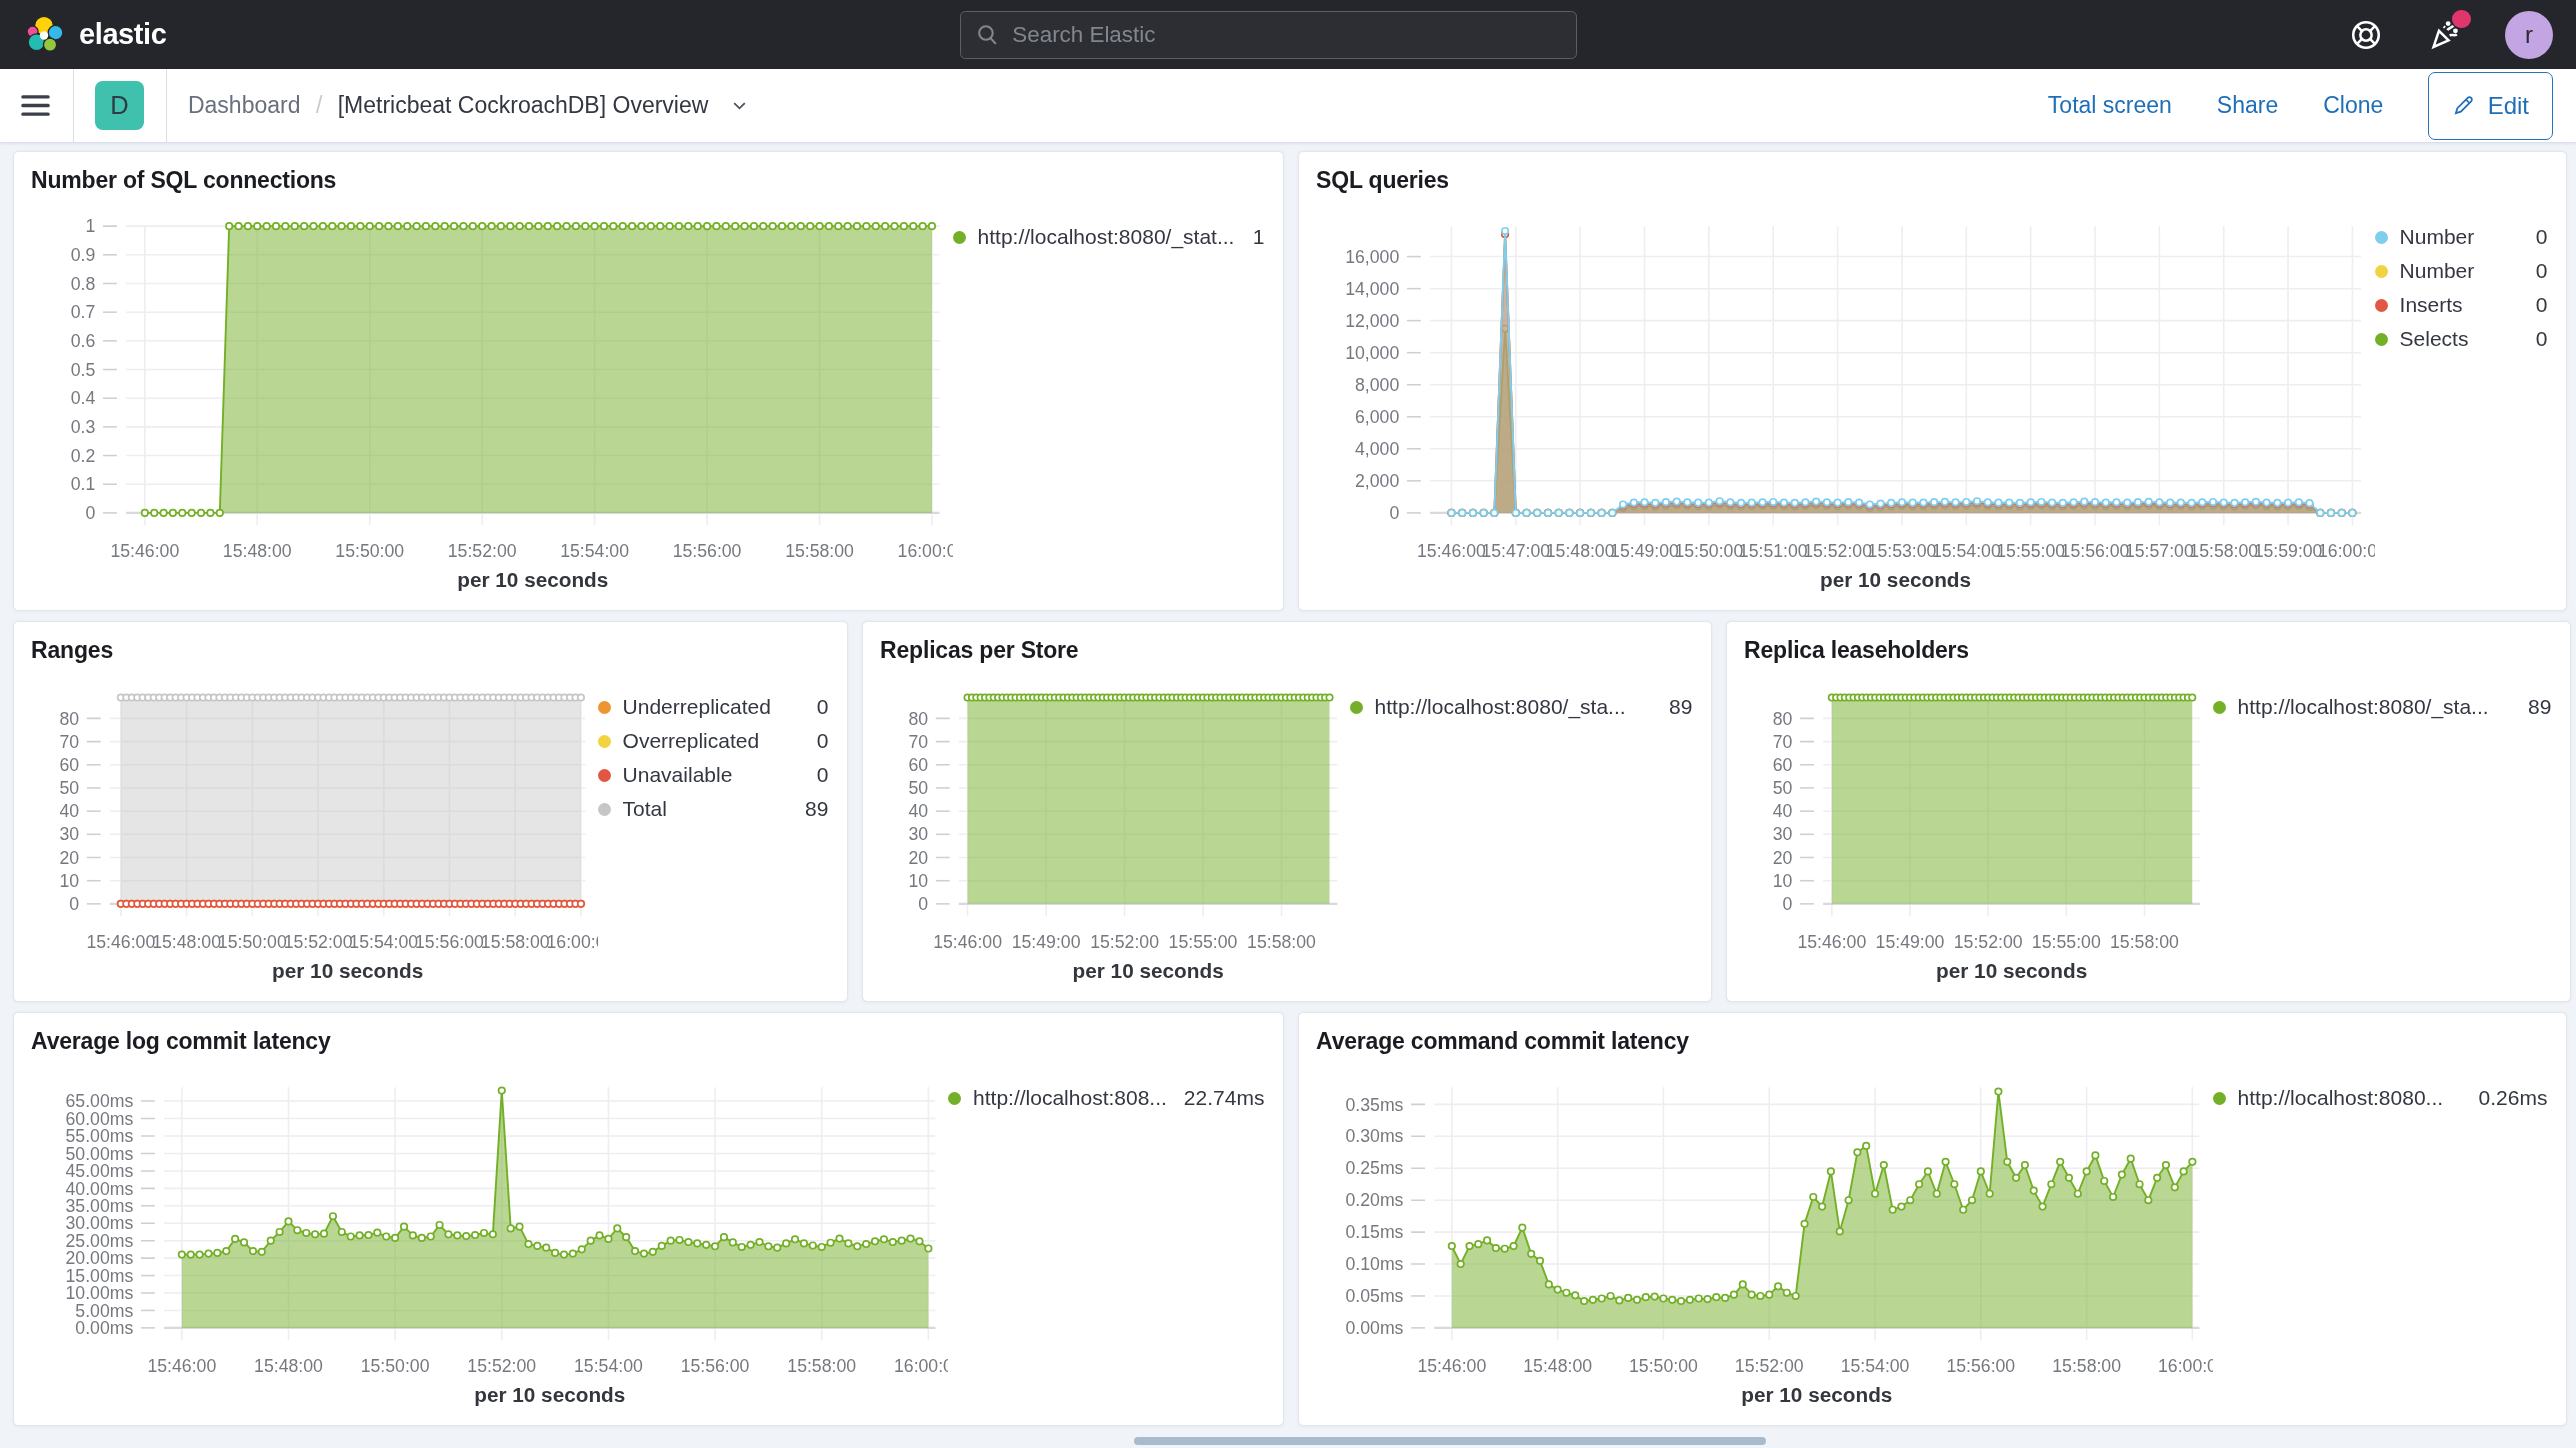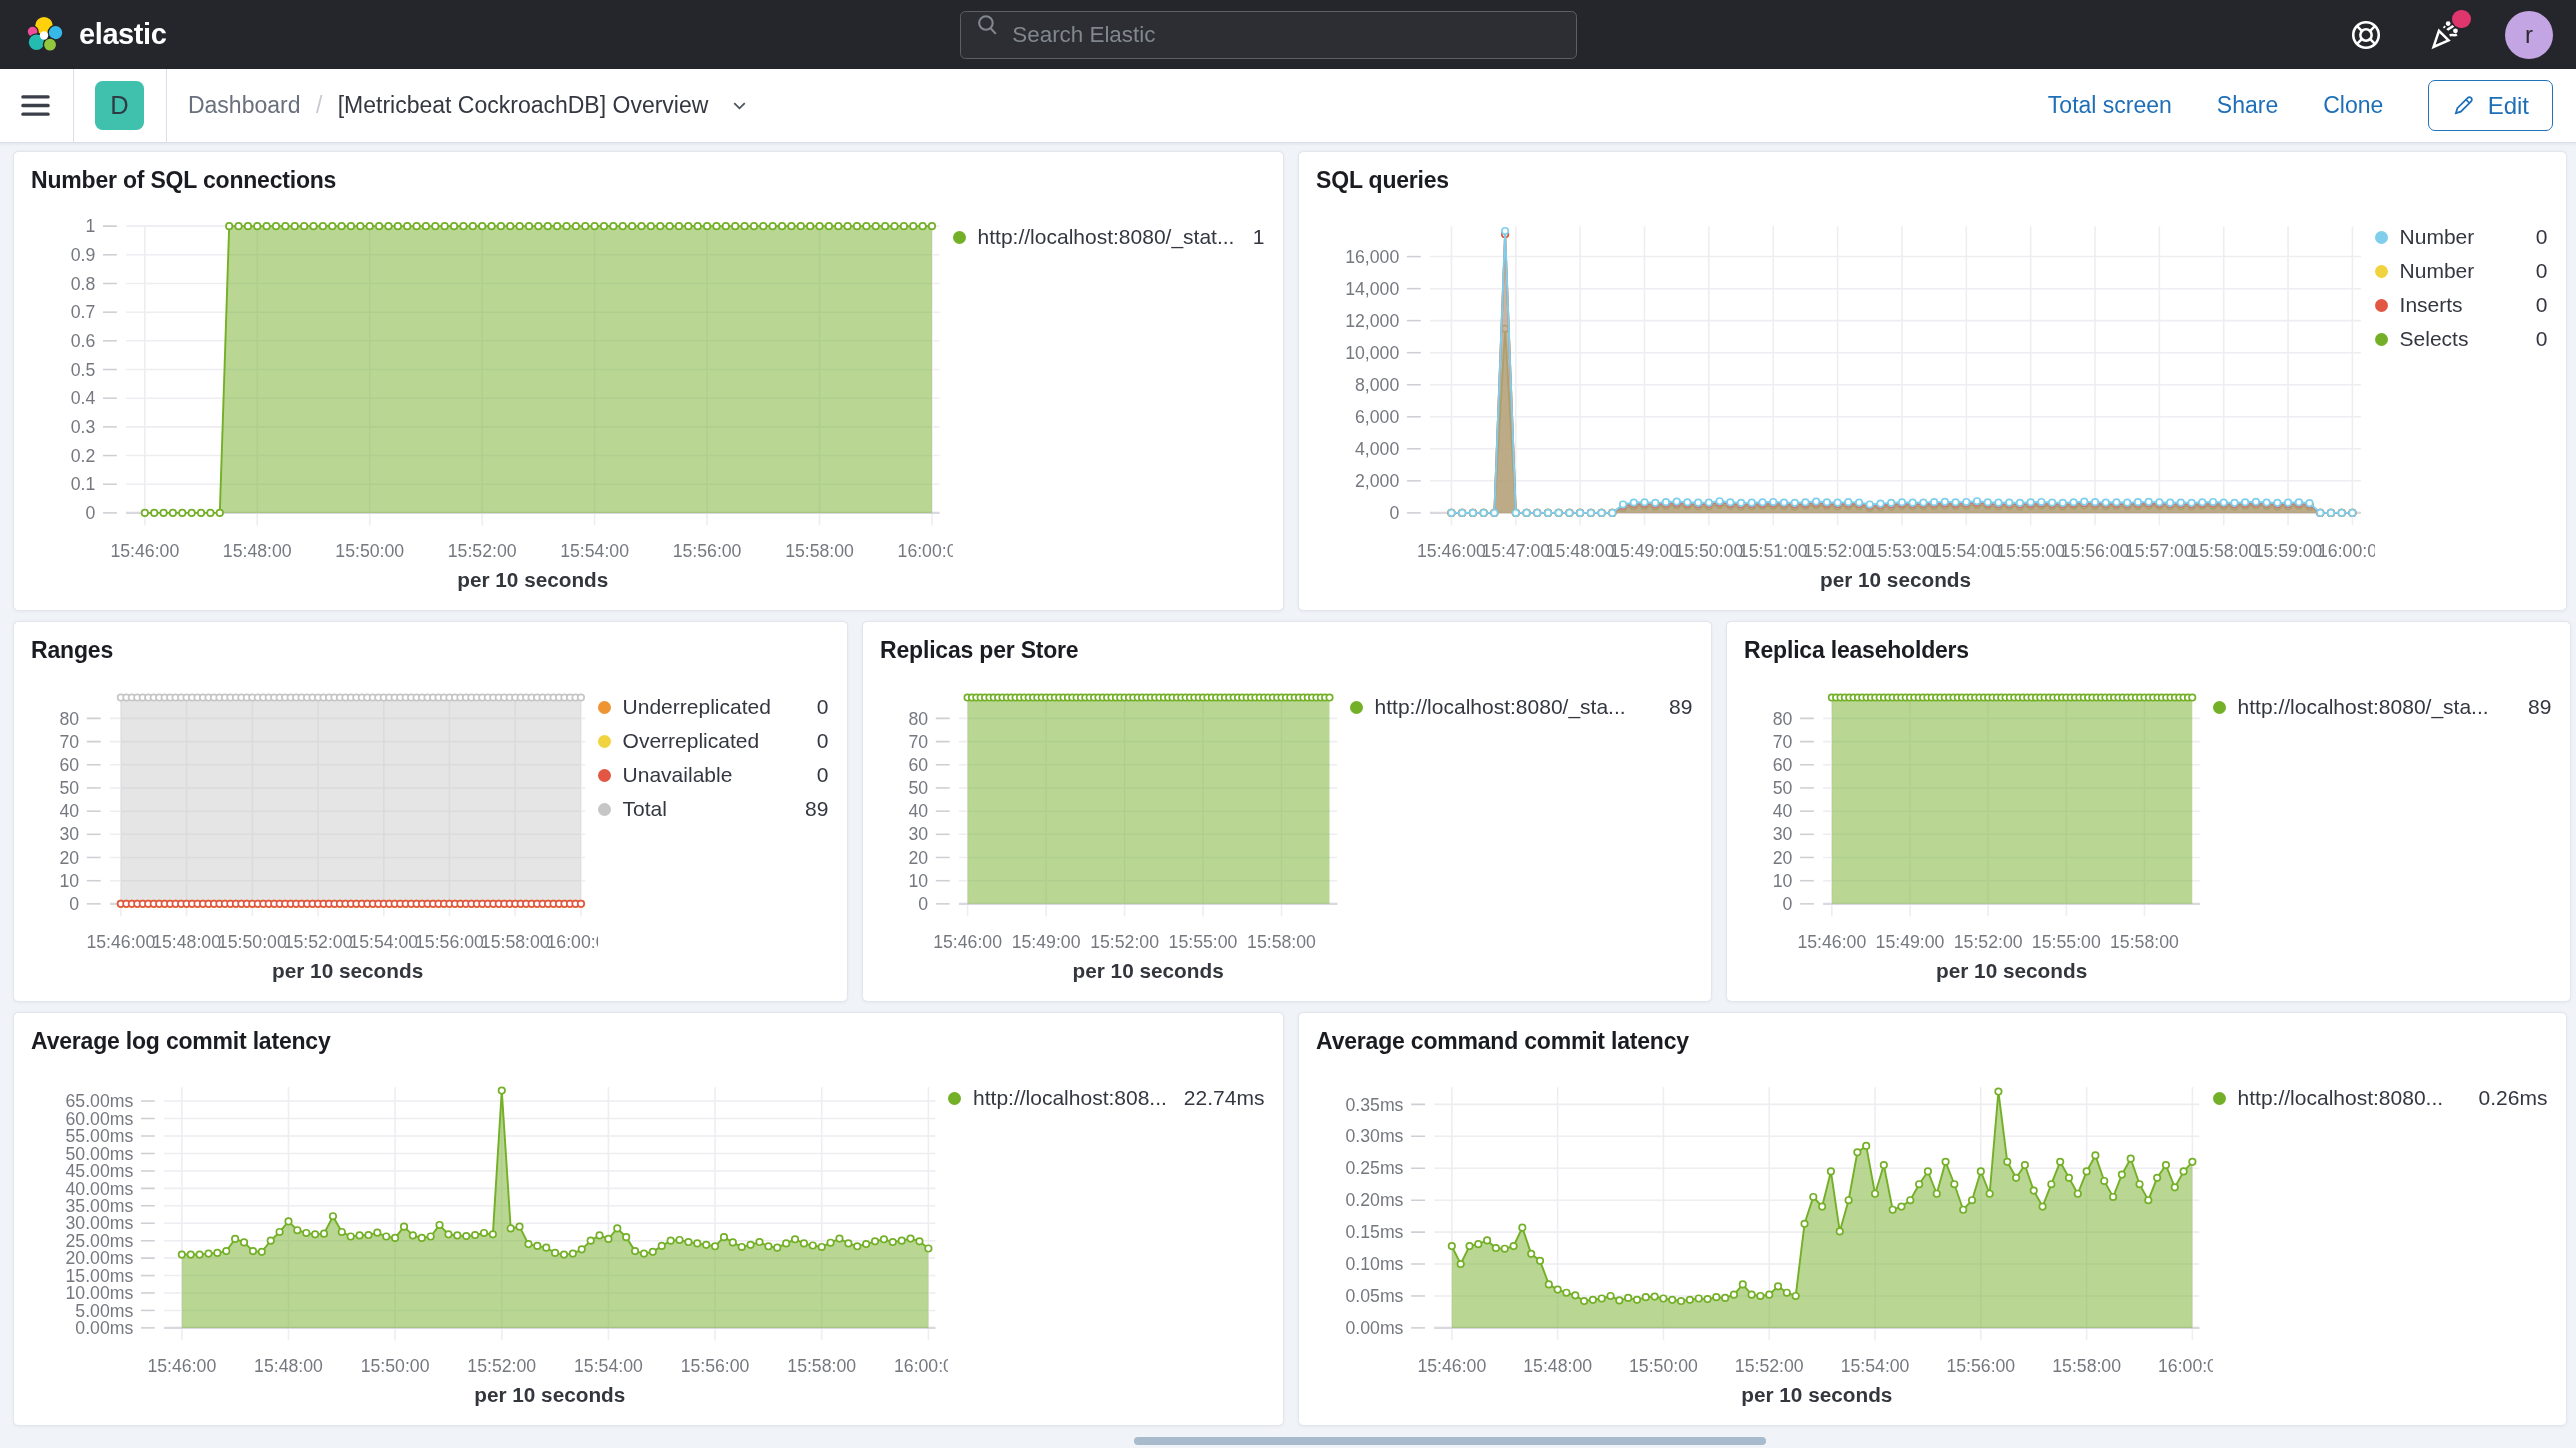--- a/index.html
+++ b/index.html
@@ -5,21 +5,21 @@
   * { margin:0; padding:0; box-sizing:border-box; }
   html,body { width:2576px; height:1448px; overflow:hidden; background:#F0F3F8;
     font-family:"Liberation Sans", sans-serif; }
 
   
   .topbar { height:69px; background:#25262B; display:flex; align-items:center; padding:0 23px; position:relative; }
   .brand { display:flex; align-items:center; gap:14px; }
   .brand-text { color:#fff; font-size:29px; font-weight:600; letter-spacing:-0.4px; }
   .searchbox { position:absolute; left:960px; top:10.8px; width:617px; height:48px;
     border:0.8px solid #5A5F68; border-radius:5.4px; background:rgba(255,255,255,0.04);
-    display:flex; padding:0 14px; }
+    display:flex; align-items:center; padding:0 14px; }
   .searchbox input { flex:1; background:transparent; border:none; outline:none;
     color:#D5DAE2; font-size:22.4px; margin-left:12.3px; font-family:inherit; }
   .searchbox input::placeholder { color:#81878F; }
   .top-icons { margin-left:auto; display:flex; align-items:center; gap:42px; }
   .icon-btn { position:relative; width:37px; height:37px; display:flex; align-items:center; justify-content:center; cursor:pointer; }
   .badge-dot { position:absolute; top:-6.2px; right:-7.7px; width:18.5px; height:18.5px; border-radius:50%; background:#E0366E; }
   .avatar { width:48px; height:48px; border-radius:50%; background:#C2A5E2; color:#2B2B33;
     display:flex; align-items:center; justify-content:center; font-size:24px; }
 
   
@@ -29,21 +29,21 @@
   .app-badge { width:49px; height:49px; border-radius:7.7px; background:#3FC1AE; color:#2F3A44;
     display:flex; align-items:center; justify-content:center; font-size:25.5px; cursor:pointer; }
   .crumbs { display:flex; align-items:center; gap:15.4px; font-size:23px; }
   .crumb-link { color:#69707D; cursor:pointer; }
   .crumb-sep { color:#C6CAD1; }
   .crumb-title { color:#343741; font-weight:500; }
   .chev { margin-left:4.6px; cursor:pointer; display:flex; align-items:center; }
   .toolbar-actions { margin-left:auto; display:flex; align-items:center; gap:45px; }
   .tb-link { color:#1E6FB8; font-size:23px; font-weight:500; cursor:pointer; white-space:nowrap; }
   .edit-btn { display:flex; align-items:center; gap:12.3px; border:1.5px solid #2173BC; color:#1E6FB8;
-    border-radius:7px; height:51px; padding:0 23px; font-size:24px; font-weight:500; background:#fff; cursor:pointer; }
+    border-radius:7px; height:68px; padding:0 23px; font-size:24px; font-weight:500; background:#fff; cursor:pointer; }
 
   
   .dash { padding:7.7px 13px 0 13px; }
   .row { display:grid; gap:14px; margin-bottom:10px; }
   .row1 { grid-template-columns:1271px 1269px; height:460px; }
   .row2 { grid-template-columns:835px 850px 845px; height:381px; }
   .row3 { grid-template-columns:1271px 1269px; height:414px; }
   .panel { background:#fff; border:0.8px solid #E1E5EC; border-radius:5.4px;
     box-shadow:0 0.8px 3.1px rgba(60,70,90,0.06); padding:12.3px 14px 7.7px 14px; overflow:hidden; }
   .panel-title { font-size:23px; font-weight:700; color:#1A1C21; margin:3.1px 0 6.2px 3.1px; letter-spacing:-0.2px; }

